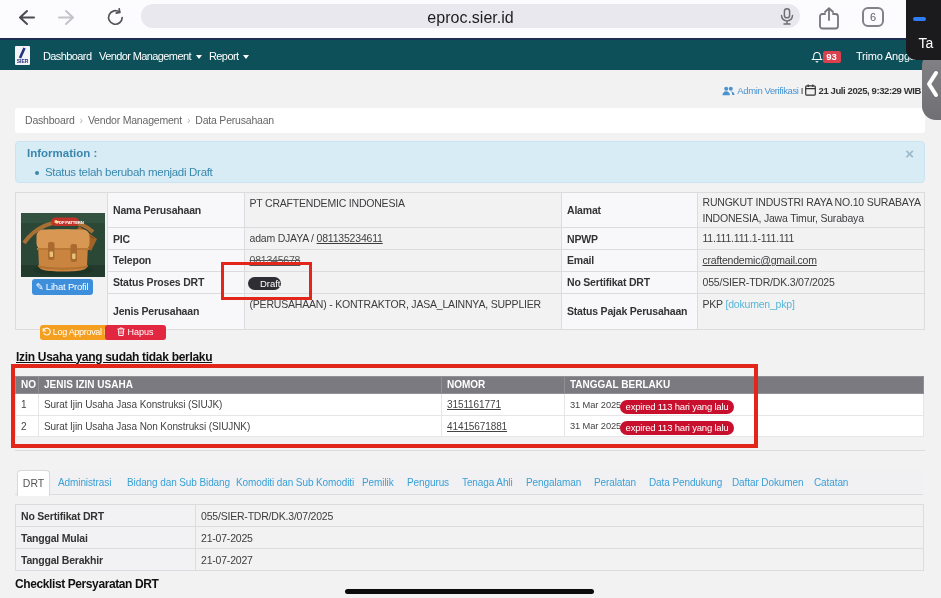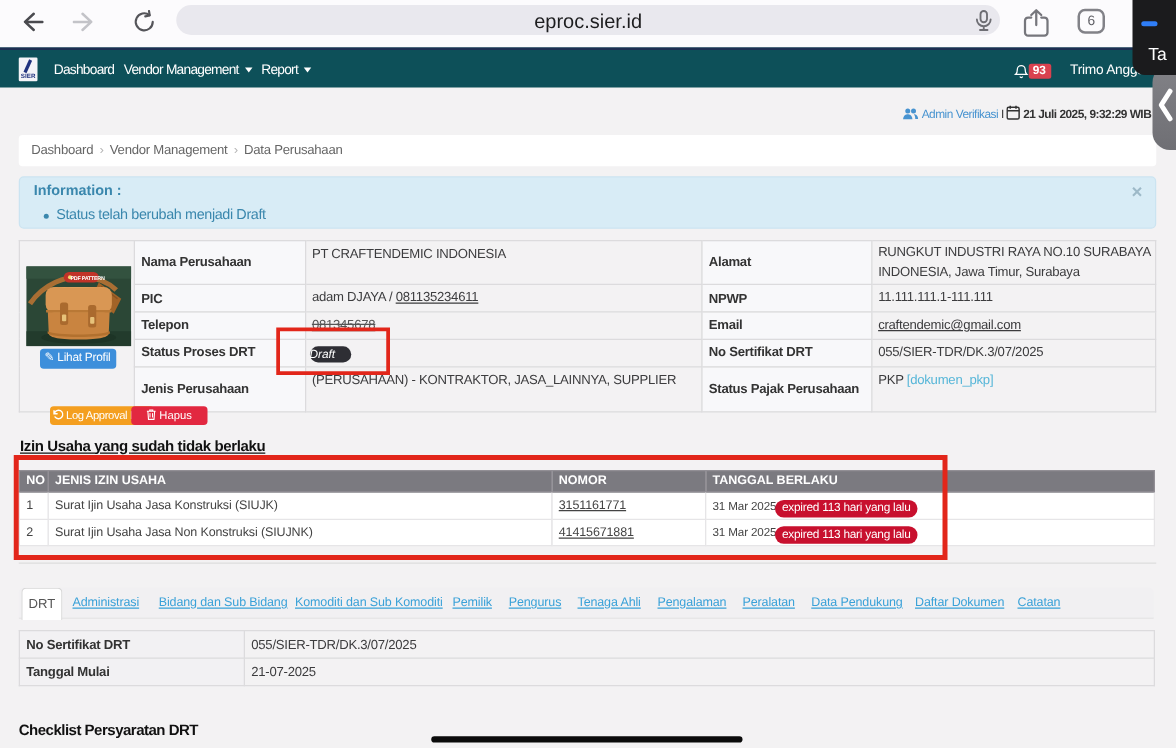--- a/index.html
+++ b/index.html
@@ -51,34 +51,34 @@
 #drttable td { border:1px solid #dcdbdd; font-size:10.5px; letter-spacing:-0.2px; color:#3c3c3e; padding:3px 5px; height:22px; }
 #drttable td.lbl { font-weight:bold; color:#333; background:#f2f1f3; }
 
 
 .btn { position:absolute; border-radius:3px; color:#fff; font-size:9px; text-align:center; white-space:nowrap; }
 #btn-log { left:17px; top:324.5px; width:83px; height:15px; background:#f49f1f; line-height:15px; letter-spacing:-0.3px;margin-left:23px; }
 #btn-hapus { left:105px; top:324.5px; width:60.5px; height:15px; background:#e22840; line-height:15px; }
 #btn-lihat { position:absolute; left:16px; top:86px; width:61px; height:15.5px; background:#3d8fdb; border-radius:3px; color:#fff; font-size:9.5px; line-height:15px; text-align:center; }
 
 .expired { position:absolute; left:620px; width:114px; height:14px; background:#c8102e; color:#fff; font-size:9.5px; letter-spacing:-0.2px; border-radius:7px; text-align:center; line-height:14px; z-index:5; }
-#draftbadge { position:absolute; left:247.5px; top:276.5px; width:33px; height:13.5px; background:#2e2e34; border-radius:9px; color:#fff; font-size:9.5px; text-align:left; line-height:13.5px;font-style:italic; }
+#draftbadge { position:absolute; left:247.5px; top:276.5px; width:33px; height:13.5px; background:#2e2e34; border-radius:9px; color:#fff; font-size:9.5px; text-align:right; line-height:13.5px; }
 
 
 .redrect { position:absolute; border:4px solid #e2261a; background:transparent; z-index:40; }
 #rr1 { left:221px; top:262px; width:91px; height:38px; border-width:3.5px; }
 #rr2 { left:11px; top:364px; width:747px; height:84px; }
 
 
 .h2 { position:absolute; left:16px; font-weight:bold; font-size:12px; letter-spacing:-0.2px; color:#111; }
 
 
 #tabbar { position:absolute; left:15px; top:470px; width:908px; height:25px; background:#f1f0f2; border-radius:4px 4px 0 0; border-bottom:1px solid #ddd; }
 #tabactive { position:absolute; left:2px; top:0px; width:33px; height:25.5px; background:#fff; border:1px solid #d8d8d8; border-bottom:none; border-radius:4px 4px 0 0; color:#555; font-size:10.5px; text-align:center; line-height:25px; }
-.tab { position:absolute; top:0; height:25px; line-height:26px; font-size:10px; letter-spacing:-0.1px; color:#39a1d8; white-space:nowrap;text-decoration:underline; }
+.tab { position:absolute; top:0; height:25px; line-height:26px; font-size:10px; letter-spacing:-0.1px; color:#39a1d8; white-space:nowrap; }
 
 
 #homebar { position:absolute; left:345px; top:589px; width:249px; height:4.5px; background:#0b0b0b; border-radius:2.5px; }
 
 
 #grayPanel { position:absolute; left:921.5px; top:52px; width:20px; height:68px; background:linear-gradient(180deg,#828287,#6f6f74); border-radius:14px 0 0 14px; z-index:60; }
 #blackbox { position:absolute; left:905.5px; top:0; width:35.5px; height:60px; background:#1b1b1d; border-radius:0 0 0 10px; z-index:70; }
 #blackbox .dash { position:absolute; left:7px; top:17px; width:13px; height:3.5px; background:#2f7ef7; border-radius:2px; }
 #blackbox .ta { position:absolute; left:13px; top:35px; color:#fff; font-size:14px; }
 </style>
@@ -286,20 +286,24 @@
     </colgroup>
   <tbody>
       <tr>
         <td class="lbl">No Sertifikat DRT</td>
         <td>055/SIER-TDR/DK.3/07/2025</td>
       </tr>
   <tr>
         <td class="lbl">Tanggal Mulai</td>
         <td>21-07-2025</td>
       </tr>
+  <tr>
+        <td class="lbl">Tanggal Berakhir</td>
+        <td>21-07-2027</td>
+      </tr>
 </tbody>
   </table>
 
 <div class="h2" style="top:576.5px;left:15px;letter-spacing:-0.4px">Checklist Persyaratan DRT</div>
 
 <div id="homebar"></div>
 
 <div id="grayPanel">
   <svg style="position:absolute;left:3px;top:18px" width="14" height="28" viewBox="0 0 14 28">
     <path d="M11 3 L4 14 L11 25" stroke="#fff" stroke-width="4" fill="none" stroke-linecap="round" stroke-linejoin="round"></path>

